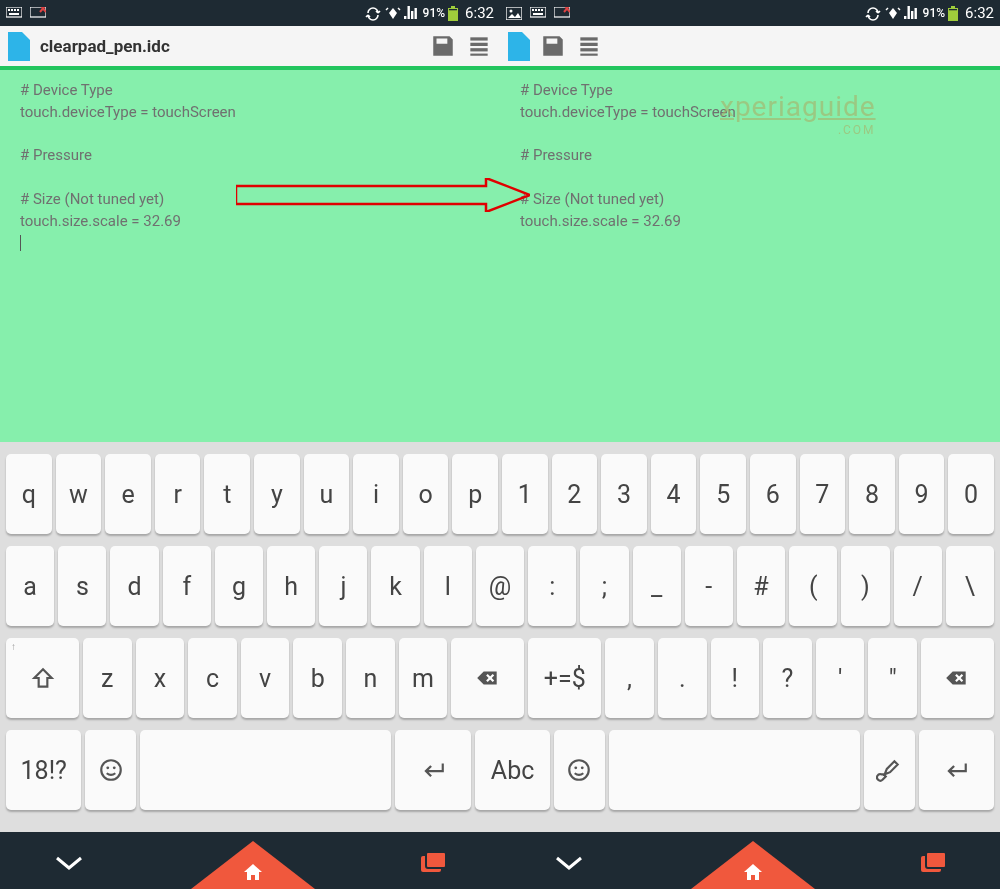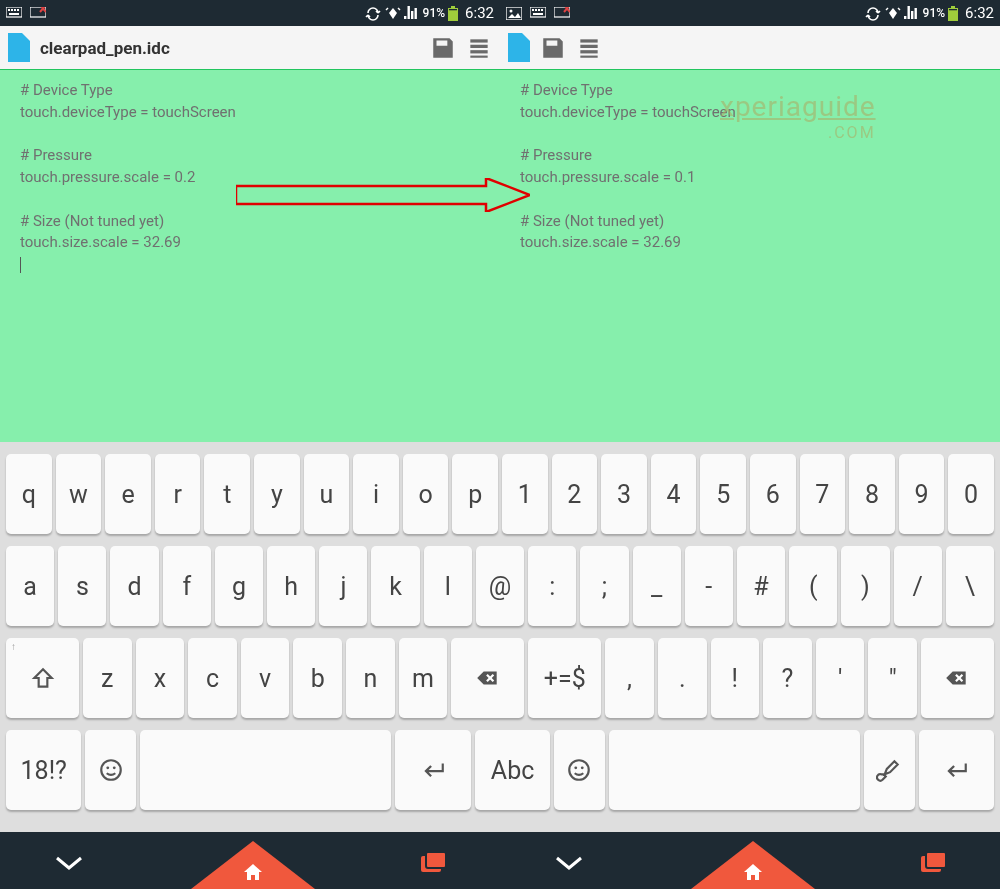--- a/index.html
+++ b/index.html
@@ -5,32 +5,32 @@
 *{box-sizing:border-box;margin:0;padding:0;font-family:Roboto,Arial,sans-serif;}
 body{width:1000px;height:889px;background:#e8e8e8;overflow:hidden;position:relative;}
 .screens{display:flex;width:1000px;height:442px;}
 .screen{width:500px;height:442px;background:#fff;display:flex;flex-direction:column;}
 .statusbar{height:26px;background:#1e2a33;color:#fff;display:flex;align-items:center;justify-content:space-between;font-size:13px;padding:12px 6px;}
 .status-left{display:flex;gap:8px;align-items:center;}
 .status-right{display:flex;gap:3px;align-items:center;}
 .status-right svg{fill:#fff;}
 .batt-pct{font-size:12px;font-weight:500;}
 .clock{font-size:15px;margin-left:4px;}
-.filebar{height:44px;background:#f5f5f5;border-bottom:1px solid #22c55e;display:flex;align-items:center;padding:0 8px;gap:10px;}
+.filebar{height:44px;background:#f5f5f5;border-bottom:4px solid #22c55e;display:flex;align-items:center;padding:0 8px;gap:10px;}
 .file-icon{width:22px;height:29px;background:#2db4e8;position:relative;}
 .file-icon::before{content:'';position:absolute;top:0;right:0;width:0;height:0;border-style:solid;border-width:0 8px 8px 0;border-color:transparent #f5f5f5 transparent transparent;}
 .filename{flex:1;font-size:17px;font-weight:700;color:#333;}
 .save-icon,.list-icon{width:26px;height:26px;fill:#6a6a6a;}
 .editor{flex:1;padding:10px 20px;font-size:15px;color:#707070;line-height:1.45;background:#86efac;font-family:"Roboto","Arial",sans-serif;}
 .editor .line{white-space:pre;}
 .cursor{display:inline-block;width:1px;height:16px;background:#555;vertical-align:middle;}
 .arrow-overlay{position:absolute;top:178px;left:236px;width:294px;height:34px;z-index:5;}
 .watermark{position:absolute;top:90px;left:720px;z-index:3;font-family:Georgia,serif;color:#a8b067;opacity:0.6;}
 .watermark .wm1{font-size:28px;letter-spacing:1px;text-decoration:underline;}
-.watermark .wm2{font-size:16px;text-align:right;letter-spacing:2px;}
+.watermark .wm2{font-size:12px;text-align:right;letter-spacing:2px;}
 .keyboard{width:1000px;height:390px;background:#dedede;padding:12px 6px 8px;display:flex;flex-direction:column;gap:12px;}
 .krow{display:flex;gap:4px;justify-content:center;}
 .key{height:80px;background:#fafafa;border:none;border-radius:5px;box-shadow:0 2px 2px rgba(0,0,0,.25);display:flex;align-items:center;justify-content:center;font-size:25px;color:#444;flex:1;cursor:pointer;position:relative;}
 .key.wide{flex:1.5;}
 .key.space{flex:5;}
 .key svg{width:26px;height:26px;fill:#555;}
 .key .hint{position:absolute;top:3px;left:5px;font-size:10px;color:#999;}
 .navbar{height:57px;background:#1e2a33;display:flex;}
 .nav-half{width:500px;display:flex;align-items:flex-end;justify-content:space-around;position:relative;}
 .nav-back{width:32px;height:18px;margin-bottom:17px;}
@@ -97,21 +97,20 @@
           <rect x="4" y="9" width="16" height="3"></rect>
           <rect x="4" y="14" width="16" height="3"></rect>
           <rect x="4" y="19" width="16" height="2"></rect>
         </svg>
     </div>
     <div class="editor" id="editor-left">
         <div class="line"># Device Type</div>
         <div class="line">touch.deviceType = touchScreen</div>
         <div class="line">&nbsp;</div>
         <div class="line"># Pressure</div>
-        <div class="line">touch.pressure.scale = 0.2</div>
         <div class="line">&nbsp;</div>
         <div class="line"># Size (Not tuned yet)</div>
         <div class="line">touch.size.scale = 32.69</div>
         <div class="line"><span class="cursor"></span></div>
       </div>
   </div>
 
   <div class="screen">
     <div class="statusbar">
       <div class="status-left">
@@ -168,21 +167,20 @@
           <rect x="4" y="9" width="16" height="3"></rect>
           <rect x="4" y="14" width="16" height="3"></rect>
           <rect x="4" y="19" width="16" height="2"></rect>
         </svg>
     </div>
     <div class="editor" id="editor-right">
         <div class="line"># Device Type</div>
         <div class="line">touch.deviceType = touchScreen</div>
         <div class="line">&nbsp;</div>
         <div class="line"># Pressure</div>
-        <div class="line">touch.pressure.scale = 0.1</div>
         <div class="line">&nbsp;</div>
         <div class="line"># Size (Not tuned yet)</div>
         <div class="line">touch.size.scale = 32.69</div>
       </div>
   </div>
 </div>
 
 <svg class="arrow-overlay" viewBox="0 0 294 34">
   <polygon points="0,8 250,8 250,0 294,17 250,34 250,26 0,26" fill="none" stroke="#e00000" stroke-width="2.5"></polygon>
 </svg>

